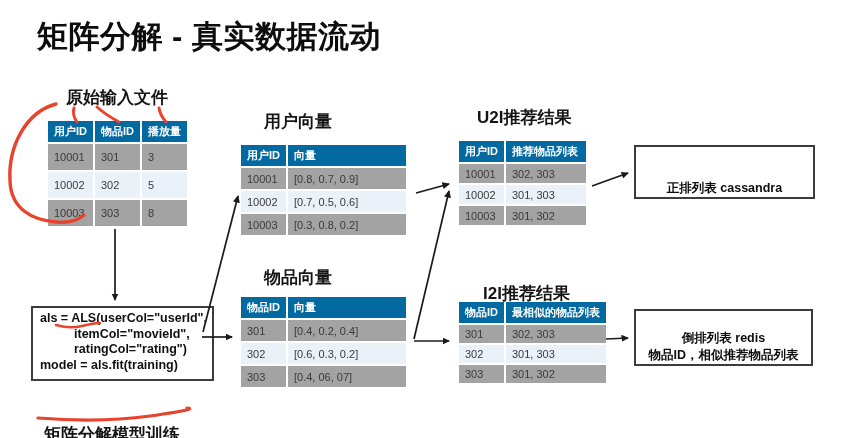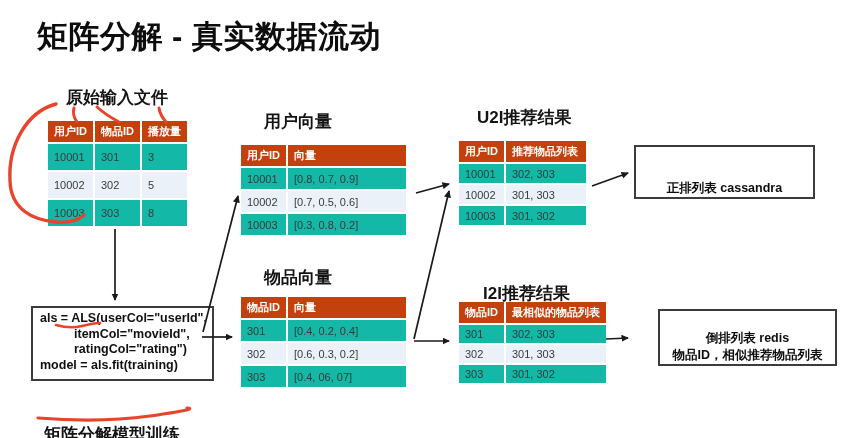--- a/index.html
+++ b/index.html
@@ -3,40 +3,40 @@
 <meta charset="utf-8">
 <style>
   html,body{margin:0;padding:0;background:#fff;}
   #canvas{position:relative;width:865px;height:438px;background:#ffffff;overflow:hidden;
           font-family:"Liberation Sans","DejaVu Sans",sans-serif;color:#111;}
   .abs{position:absolute;}
   #title{left:37px;top:16px;font-size:31px;font-weight:700;letter-spacing:0.5px;color:#0d0d0d;}
   .lbl{font-size:17px;font-weight:600;color:#141414;white-space:nowrap;}
   
   table.tbl{position:absolute;border-collapse:separate;border-spacing:2px;table-layout:fixed;z-index:2;}
-  table.tbl th{background:#c2410c;color:#ffffff;font-size:11px;font-weight:700;text-align:left;
+  table.tbl th{background:#0369a1;color:#ffffff;font-size:11px;font-weight:700;text-align:left;
                padding:3px 6px;height:14px;white-space:nowrap;overflow:hidden;}
   table.tbl td{font-size:11px;color:#3a3a3a;padding:3px 6px;white-space:nowrap;overflow:hidden;}
-  table.tbl tr.r-dark td{background:#14b8a6;}
+  table.tbl tr.r-dark td{background:#a3a3a3;}
   table.tbl tr.r-light td{background:#eaf1f8;}
   #tbl-original{left:46px;top:119px;}   #tbl-original td{height:20px;}
   #tbl-uservec{left:239px;top:143px;}   #tbl-uservec td{height:15px;}
   #tbl-itemvec{left:239px;top:295px;}   #tbl-itemvec td{height:15px;}
   #tbl-u2i{left:457px;top:139px;}       #tbl-u2i td{height:13px;}
   #tbl-i2i{left:457px;top:300px;}       #tbl-i2i td{height:12px;}
   
   #code-box{left:31px;top:306px;width:172px;height:68px;border:2px solid #3c3c3c;background:#fff;
             padding:3px 0 0 7px;font-size:12.5px;font-weight:600;line-height:15.5px;color:#101010;z-index:2;}
   #code-box .indent{padding-left:34px;}
   
   .resbox{border:2px solid #3c3c3c;background:#fff;display:flex;flex-direction:column;
           align-items:center;justify-content:flex-end;text-align:center;font-size:12.5px;
           font-weight:700;line-height:17px;color:#0d0d0d;z-index:2;}
   #box-cassandra{left:634px;top:145px;width:177px;height:50px;}
-  #box-redis{left:658px;top:309px;width:175px;height:53px;}
+  #box-redis{left:634px;top:309px;width:175px;height:53px;}
   #overlay{position:absolute;left:0;top:0;width:865px;height:438px;pointer-events:none;z-index:5;}
 </style>
 </head>
 <body>
 
 <div id="canvas">
 
   <div id="title" class="abs">矩阵分解 - 真实数据流动</div>
 
   <div class="abs lbl" style="left:66px;top:86px;">原始输入文件</div>

